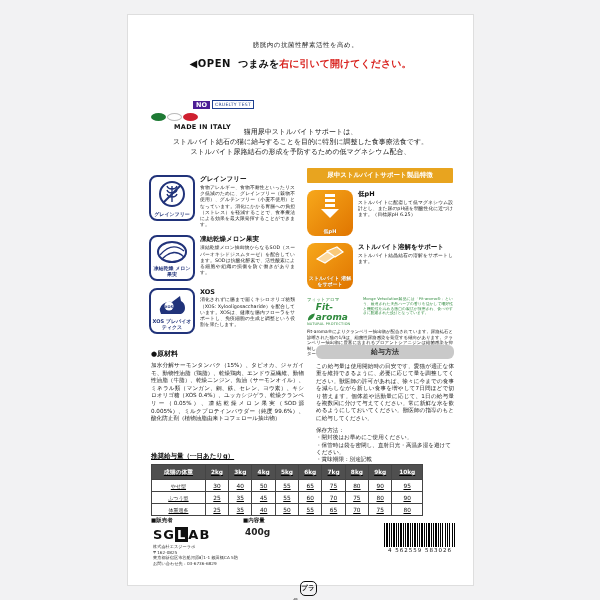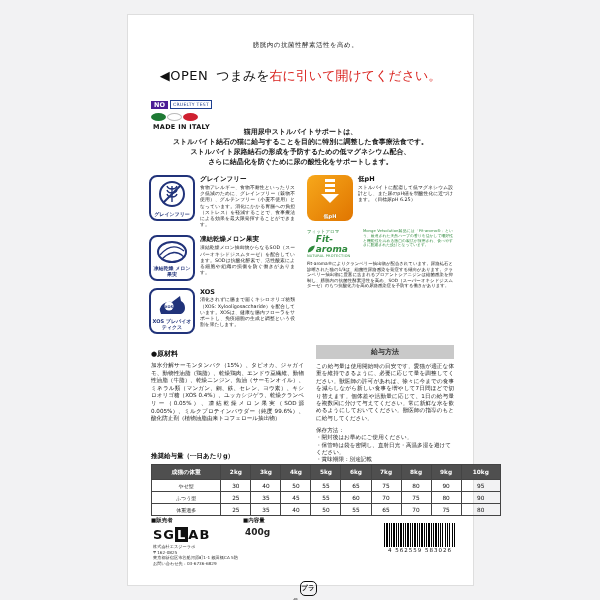--- a/index.html
+++ b/index.html
@@ -5,39 +5,39 @@
   * { margin:0; padding:0; box-sizing:border-box; }
   html,body { width:600px; height:600px; font-family:"DejaVu Sans", sans-serif; }
   body { background:#f2f2f3; position:relative; overflow:hidden; }
 
   .package { position:absolute; left:127px; top:14px; width:347px; height:572px;
              background:#ffffff; border:1px solid #dedede; }
 
   
   .open-area { position:absolute; top:26px; left:0; width:100%; text-align:center; }
   .open-note { font-size:6.5px; color:#222; letter-spacing:.5px; margin-left:10px; }
-  .open-line { margin-top:17px; font-size:13px; font-weight:normal; color:#111; }
+  .open-line { margin-top:7px; font-size:10px; font-weight:bold; color:#111; }
   .open-label { letter-spacing:.5px; margin-right:4px; }
   .open-red { color:#d9231f; }
 
   
   .badges { position:absolute; top:85px; left:23px; }
   .nc-row { display:flex; align-items:center; gap:2px; }
-  .nc-no { background:#4c1d95; color:#fff; font-size:6.5px; font-weight:bold; padding:0 3px; }
+  .nc-no { background:#4c1d95; color:#fff; font-size:6.5px; font-weight:bold; padding:0 3px;margin-left:42px; }
   .nc-test { border:1px solid #1d3f8f; color:#1d3f8f; font-size:4.5px; padding:1px 2px; letter-spacing:.3px; }
   .flag { display:flex; align-items:center; gap:1px; margin:4px 0 2px 0; }
   .flag span { width:15px; height:8px; border-radius:50%; display:inline-block; }
   .flag .g { background:#1e7a34; }
   .flag .w { background:#fff; border:1px solid #bbb; }
   .flag .r { background:#cf2030; }
   .made { font-size:6.5px; font-weight:bold; color:#111; letter-spacing:.3px;text-align:center; }
 
   
   .intro { position:absolute; top:112px; left:0; width:100%; text-align:center;
-           font-size:7px; font-weight:bold; color:#222; line-height:10px; }
+           font-size:7px; font-weight:normal; color:#222; line-height:10px; }
 
   
   .columns { position:absolute; top:153px; left:21px; width:305px; display:flex; gap:12px; }
   .col { width:146px; }
   .col-header { background:#e8a41f; color:#fff; font-size:6.5px; font-weight:bold;
                 text-align:center; padding:3px 0; border-radius:1px; }
   .feat { display:flex; gap:5px; margin-top:7px; }
   .feat-icon { width:46px; height:46px; flex:0 0 46px; border-radius:8px; position:relative;
                display:flex; flex-direction:column; align-items:center; justify-content:flex-end; overflow:hidden; }
   .icon-navy { background:#fff; border:2px solid #21337a; }
@@ -60,26 +60,26 @@
   .fa-note { flex:1; font-size:3.8px; color:#2f8a3d; line-height:4.8px; text-align:justify; }
   .fa-body { margin-top:3px; font-size:4.4px; color:#222; line-height:5.6px; text-align:justify; }
 
   
   .ingredients { position:absolute; top:334px; left:23px; width:153px; }
   .ing-title { font-size:7px; font-weight:bold; color:#111; margin-bottom:3px; }
   .ing-body { font-size:5.6px; color:#222; line-height:7.6px; text-align:justify; }
 
   .feeding { position:absolute; top:330px; left:188px; width:138px; }
   .feed-header { background:#c9c9c9; color:#333; font-size:7px; font-weight:bold;
-                 text-align:center; padding:2px 0; margin-bottom:4px; }
+                 text-align:center; padding:2px 0; margin-bottom:4px;border-radius:6px; }
   .feed-body { font-size:5.6px; color:#222; line-height:7.4px; text-align:justify; }
   .storage { margin-top:5px; font-size:5.6px; color:#222; line-height:7.2px; }
 
   
-  .table-wrap { position:absolute; top:437px; left:23px; width:350px; }
+  .table-wrap { position:absolute; top:437px; left:23px; width:272px;text-decoration:underline; }
   .table-title { font-size:6.5px; font-weight:bold; color:#111; margin-bottom:3px; }
   table { border-collapse:collapse; width:100%; }
   th, td { border:1px solid #444; font-size:5.8px; text-align:center; padding:2.5px 0; }
   thead th { background:#4f4f4f; color:#fff; font-weight:bold; }
   td.rowlabel { font-size:5px; color:#222; }
   td { color:#111; }
 
   
   .footer { position:absolute; top:502px; left:23px; width:305px; display:flex; }
   .f-label { font-size:5.5px; font-weight:bold; color:#111; }
@@ -129,21 +129,20 @@
         <span class="w"></span>
         <span class="r"></span>
     </div>
     <div class="made">MADE IN ITALY</div>
   </div>
 
   <div class="intro">
     <div>猫用尿中ストルバイトサポートは、</div>
     <div>ストルバイト結石の猫に給与することを目的に特別に調整した食事療法食です。</div>
     <div>ストルバイト尿路結石の形成を予防するための低マグネシウム配合、</div>
-    <div>さらに結晶化を防ぐために尿の酸性化をサポートします。</div>
   </div>
 
   <div class="columns">
 
     <div class="col">
 
       <div class="feat">
         <div class="feat-icon icon-navy">
           <div class="feat-art">
             <svg width="30" height="30" viewBox="0 0 30 30">
@@ -188,39 +187,55 @@
           <div class="badge-label">XOS プレバイオティクス</div>
         </div>
         <div class="feat-text">
           <div class="feat-title">XOS</div>
           <div class="feat-body">消化されずに腸まで届くキシロオリゴ糖類（XOS: Xylooligosaccharide）を配合しています。XOSは、健康な腸内フローラをサポートし、免疫細胞の生成と調整という役割を果たします。</div>
         </div>
       </div>
     </div>
 
     <div class="col">
+      <div class="col-header">尿中ストルバイトサポート製品特徴</div>
 
       <div class="feat">
         <div class="feat-icon icon-orange">
           <div class="feat-art">
             <svg width="22" height="28" viewBox="0 0 22 28">
               <rect x="6" y="2" width="10" height="3" fill="#fff"></rect>
               <rect x="6" y="7" width="10" height="3" fill="#fff"></rect>
               <rect x="6" y="12" width="10" height="3" fill="#fff"></rect>
               <path d="M2 17 h18 l-9 9 z" fill="#fff"></path>
             </svg>
           </div>
           <div class="badge-label">低pH</div>
         </div>
         <div class="feat-text">
           <div class="feat-title">低pH</div>
           <div class="feat-body">ストルバイトに配慮して低マグネシウム設計とし、また尿のpH値を弱酸性化に近づけます。（目標尿pH 6.25）</div>
         </div>
       </div>
 
+      <div class="feat">
+        <div class="feat-icon icon-orange">
+          <div class="feat-art">
+            <svg width="34" height="26" viewBox="0 0 34 26">
+              <path d="M4 14 l10 -7 l8 4 l-10 7 z" fill="#fbd9a0" stroke="#fff" stroke-width="1.2"></path>
+              <path d="M14 6 l10 -4 l6 5 l-8 5 z" fill="#f9c979" stroke="#fff" stroke-width="1.2"></path>
+            </svg>
+          </div>
+          <div class="badge-label">ストルバイト 溶解をサポート</div>
+        </div>
+        <div class="feat-text">
+          <div class="feat-title">ストルバイト溶解をサポート</div>
+          <div class="feat-body">ストルバイト結晶結石の溶解をサポートします。</div>
+        </div>
+      </div>
 
       <div class="fitaroma">
         <div class="fa-logo">
           <div class="fa-jp">フィットアロマ</div>
           <div style="display:flex; align-items:flex-end;">
             <svg width="10" height="10" viewBox="0 0 10 10">
               <path d="M1 9 q0 -7 8 -8 q-1 7 -8 8" fill="#2f8a3d"></path>
             </svg>
             <span class="fa-name">Fit-aroma</span>
           </div>

